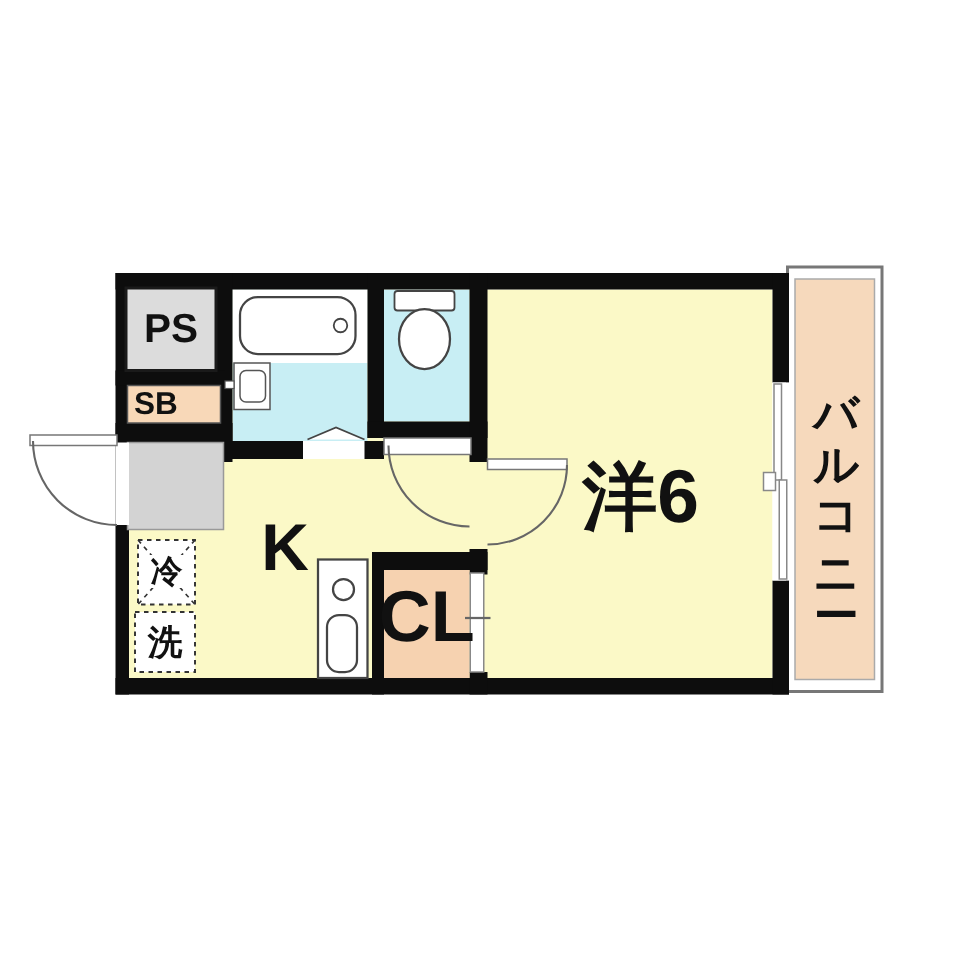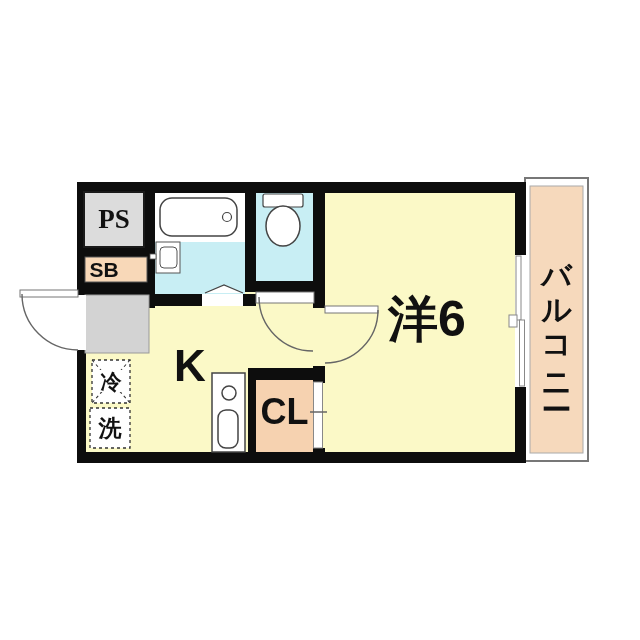--- a/index.html
+++ b/index.html
@@ -13,25 +13,25 @@
   .stage svg{position:absolute;left:0;top:0;}
   .lbl{
     position:absolute;
     display:flex;align-items:center;justify-content:center;
     color:#111;
     line-height:1;
     font-weight:600;
     white-space:nowrap;
     pointer-events:none;
   }
-  .lbl-ps{left:84px;top:192px;width:60px;height:55px;font-size:27px;font-family:Liberation Serif, serif;}
+  .lbl-ps{left:84px;top:192px;width:60px;height:55px;font-size:27px;}
   .lbl-sb{left:85px;top:257px;width:38px;height:25px;font-size:21px;}
   .lbl-k{left:160px;top:340px;width:60px;height:52px;font-size:44px;}
-  .lbl-cl{left:256px;top:378px;width:57px;height:68px;font-size:36px;}
-  .lbl-room{left:357px;top:288px;width:140px;height:62px;font-size:50px;}
+  .lbl-cl{left:256px;top:378px;width:57px;height:68px;font-size:48px;}
+  .lbl-room{left:357px;top:300px;width:140px;height:62px;font-size:50px;}
   .lbl-fridge{left:92px;top:360px;width:38px;height:43px;font-size:21px;}
   .lbl-washer{left:90px;top:408px;width:40px;height:40px;font-size:23px;}
   .lbl-balcony{
     left:530px;top:186px;width:53px;height:267px;
     font-size:30px;
     writing-mode:vertical-rl;
     letter-spacing:4px;
   }
 </style>
 </head>

